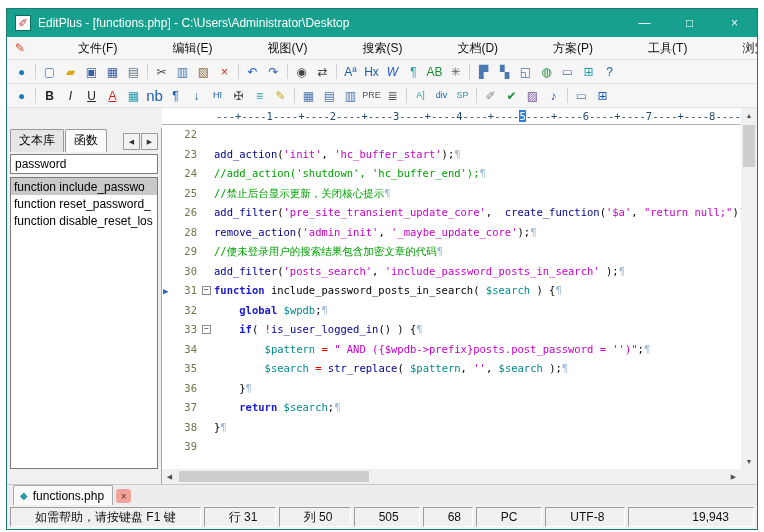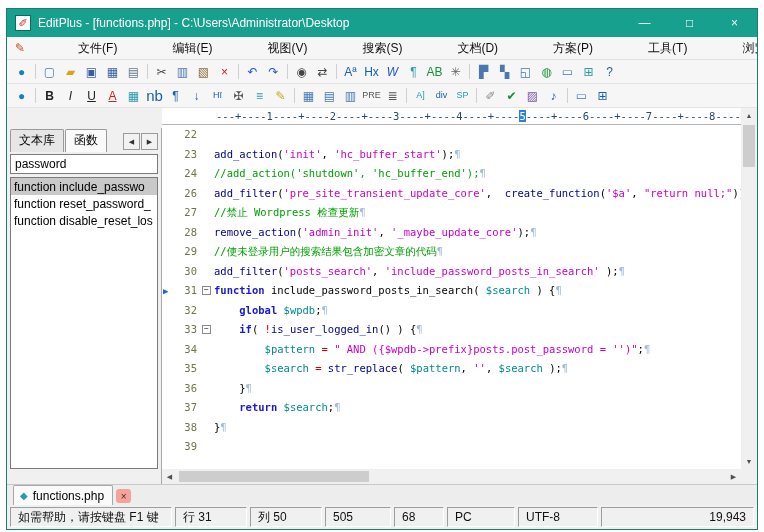--- a/index.html
+++ b/index.html
@@ -65,21 +65,21 @@
   .hs-track{flex:1;position:relative;}
   .hs-thumb{position:absolute;left:2px;top:2px;bottom:2px;width:190px;background:#cdcdcd;}
   .scroll-corner{position:absolute;right:0;bottom:0;width:16px;height:15px;background:#f0f0f0;}
   
   .tabbar{height:21px;flex:0 0 auto;background:#ededed;border-top:1px solid #c8c8c8;display:flex;align-items:flex-end;padding-left:6px;}
   .doc-tab{display:flex;align-items:center;gap:5px;background:#fafafa;border:1px solid #a8a8a8;border-bottom:none;padding:2px 8px 2px 6px;font-size:12px;height:20px;border-radius:2px 2px 0 0;}
   .doc-diamond{color:#2b9aa8;font-size:10px;}
   .tab-close{width:15px;height:14px;border-radius:3px;background:#f2a49c;color:#68211a;font-size:10px;display:flex;align-items:center;justify-content:center;margin-left:3px;margin-bottom:2px;}
   
   .statusbar{height:24px;flex:0 0 auto;background:#f0f0f0;display:flex;align-items:stretch;padding:2px 3px;gap:3px;font-size:12px;color:#111;}
-  .sseg{border:1px solid;border-color:#9d9d9d #ffffff #ffffff #9d9d9d;display:flex;align-items:center;padding:0 7px;white-space:nowrap;background:#f0f0f0;}
+  .sseg{border:1px solid;border-color:#9d9d9d #ffffff #ffffff #9d9d9d;display:flex;align-items:center;padding:0 24px;white-space:nowrap;background:#f0f0f0;}
   .sseg.grow{flex:1;}
   .sseg.right{justify-content:flex-end;}
 </style>
 </head>
 <body>
 
 <div class="window">
 
   <div class="titlebar">
     <span class="title-icon">✐</span>
@@ -311,22 +311,22 @@
           <div class="func-item">function disable_reset_los</div>
         </div>
     </div>
 
     <div class="editor">
       <div class="ruler"><span>---+----1----+----2----+----3----+----4----+----</span><span class="ruler-cursor">5</span><span>----+----6----+----7----+----8----+----9----+---</span></div>
       <div class="code-viewport">
           <div class="code-line"><span class="ln-margin"></span><span class="ln-num">22</span><span class="ln-fold"></span><span class="ln-code"></span></div>
           <div class="code-line"><span class="ln-margin"></span><span class="ln-num">23</span><span class="ln-fold"></span><span class="ln-code"><span class="tok-f">add_action</span><span class="tok-p">(</span><span class="tok-s">'init'</span><span class="tok-p">, </span><span class="tok-s">'hc_buffer_start'</span><span class="tok-p">);</span><span class="tok-pil">¶</span></span></div>
           <div class="code-line"><span class="ln-margin"></span><span class="ln-num">24</span><span class="ln-fold"></span><span class="ln-code"><span class="tok-c">//add_action('shutdown', 'hc_buffer_end');</span><span class="tok-pil">¶</span></span></div>
+          <div class="code-line"><span class="ln-margin"></span><span class="ln-num">25</span><span class="ln-fold"></span><span class="ln-code"><span class="tok-c">//禁止后台显示更新，关闭核心提示</span><span class="tok-pil">¶</span></span></div>
           <div class="code-line"><span class="ln-margin"></span><span class="ln-num">26</span><span class="ln-fold"></span><span class="ln-code"><span class="tok-f">add_filter</span><span class="tok-p">(</span><span class="tok-s">'pre_site_transient_update_core'</span><span class="tok-p">,  </span><span class="tok-f">create_function</span><span class="tok-p">(</span><span class="tok-s">'$a'</span><span class="tok-p">, </span><span class="tok-s">"return null;"</span><span class="tok-p">));</span></span></div>
-          <div class="code-line"><span class="ln-margin"></span><span class="ln-num">27</span><span class="ln-fold"></span><span class="ln-code"><span class="tok-c">//禁止 Wordpress 检查更新</span><span class="tok-pil">¶</span></span></div>
           <div class="code-line"><span class="ln-margin"></span><span class="ln-num">28</span><span class="ln-fold"></span><span class="ln-code"><span class="tok-f">remove_action</span><span class="tok-p">(</span><span class="tok-s">'admin_init'</span><span class="tok-p">, </span><span class="tok-s">'_maybe_update_core'</span><span class="tok-p">);</span><span class="tok-pil">¶</span></span></div>
           <div class="code-line"><span class="ln-margin"></span><span class="ln-num">29</span><span class="ln-fold"></span><span class="ln-code"><span class="tok-c">//使未登录用户的搜索结果包含加密文章的代码</span><span class="tok-pil">¶</span></span></div>
           <div class="code-line"><span class="ln-margin"></span><span class="ln-num">30</span><span class="ln-fold"></span><span class="ln-code"><span class="tok-f">add_filter</span><span class="tok-p">(</span><span class="tok-s">'posts_search'</span><span class="tok-p">, </span><span class="tok-s">'include_password_posts_in_search'</span><span class="tok-p"> );</span><span class="tok-pil">¶</span></span></div>
           <div class="code-line"><span class="ln-margin"><span class="cur-arrow">▶</span></span><span class="ln-num">31</span><span class="ln-fold"><span class="fold-box">−</span></span><span class="ln-code"><span class="tok-k">function</span><span class="tok-p"> include_password_posts_in_search( </span><span class="tok-v">$search</span><span class="tok-p"> ) {</span><span class="tok-pil">¶</span></span></div>
           <div class="code-line"><span class="ln-margin"></span><span class="ln-num">32</span><span class="ln-fold"></span><span class="ln-code"><span class="tok-p">    </span><span class="tok-k">global</span><span class="tok-p"> </span><span class="tok-v">$wpdb</span><span class="tok-p">;</span><span class="tok-pil">¶</span></span></div>
           <div class="code-line"><span class="ln-margin"></span><span class="ln-num">33</span><span class="ln-fold"><span class="fold-box">−</span></span><span class="ln-code"><span class="tok-p">    </span><span class="tok-k">if</span><span class="tok-p">( </span><span class="tok-o">!</span><span class="tok-f">is_user_logged_in</span><span class="tok-p">() ) {</span><span class="tok-pil">¶</span></span></div>
           <div class="code-line"><span class="ln-margin"></span><span class="ln-num">34</span><span class="ln-fold"></span><span class="ln-code"><span class="tok-p">        </span><span class="tok-v">$pattern</span><span class="tok-p"> </span><span class="tok-o">=</span><span class="tok-p"> </span><span class="tok-s">" AND ({$wpdb-&gt;prefix}posts.post_password = '')"</span><span class="tok-p">;</span><span class="tok-pil">¶</span></span></div>
           <div class="code-line"><span class="ln-margin"></span><span class="ln-num">35</span><span class="ln-fold"></span><span class="ln-code"><span class="tok-p">        </span><span class="tok-v">$search</span><span class="tok-p"> </span><span class="tok-o">=</span><span class="tok-p"> </span><span class="tok-f">str_replace</span><span class="tok-p">( </span><span class="tok-v">$pattern</span><span class="tok-p">, </span><span class="tok-s">''</span><span class="tok-p">, </span><span class="tok-v">$search</span><span class="tok-p"> );</span><span class="tok-pil">¶</span></span></div>
           <div class="code-line"><span class="ln-margin"></span><span class="ln-num">36</span><span class="ln-fold"></span><span class="ln-code"><span class="tok-p">    }</span><span class="tok-pil">¶</span></span></div>
           <div class="code-line"><span class="ln-margin"></span><span class="ln-num">37</span><span class="ln-fold"></span><span class="ln-code"><span class="tok-p">    </span><span class="tok-k">return</span><span class="tok-p"> </span><span class="tok-v">$search</span><span class="tok-p">;</span><span class="tok-pil">¶</span></span></div>

